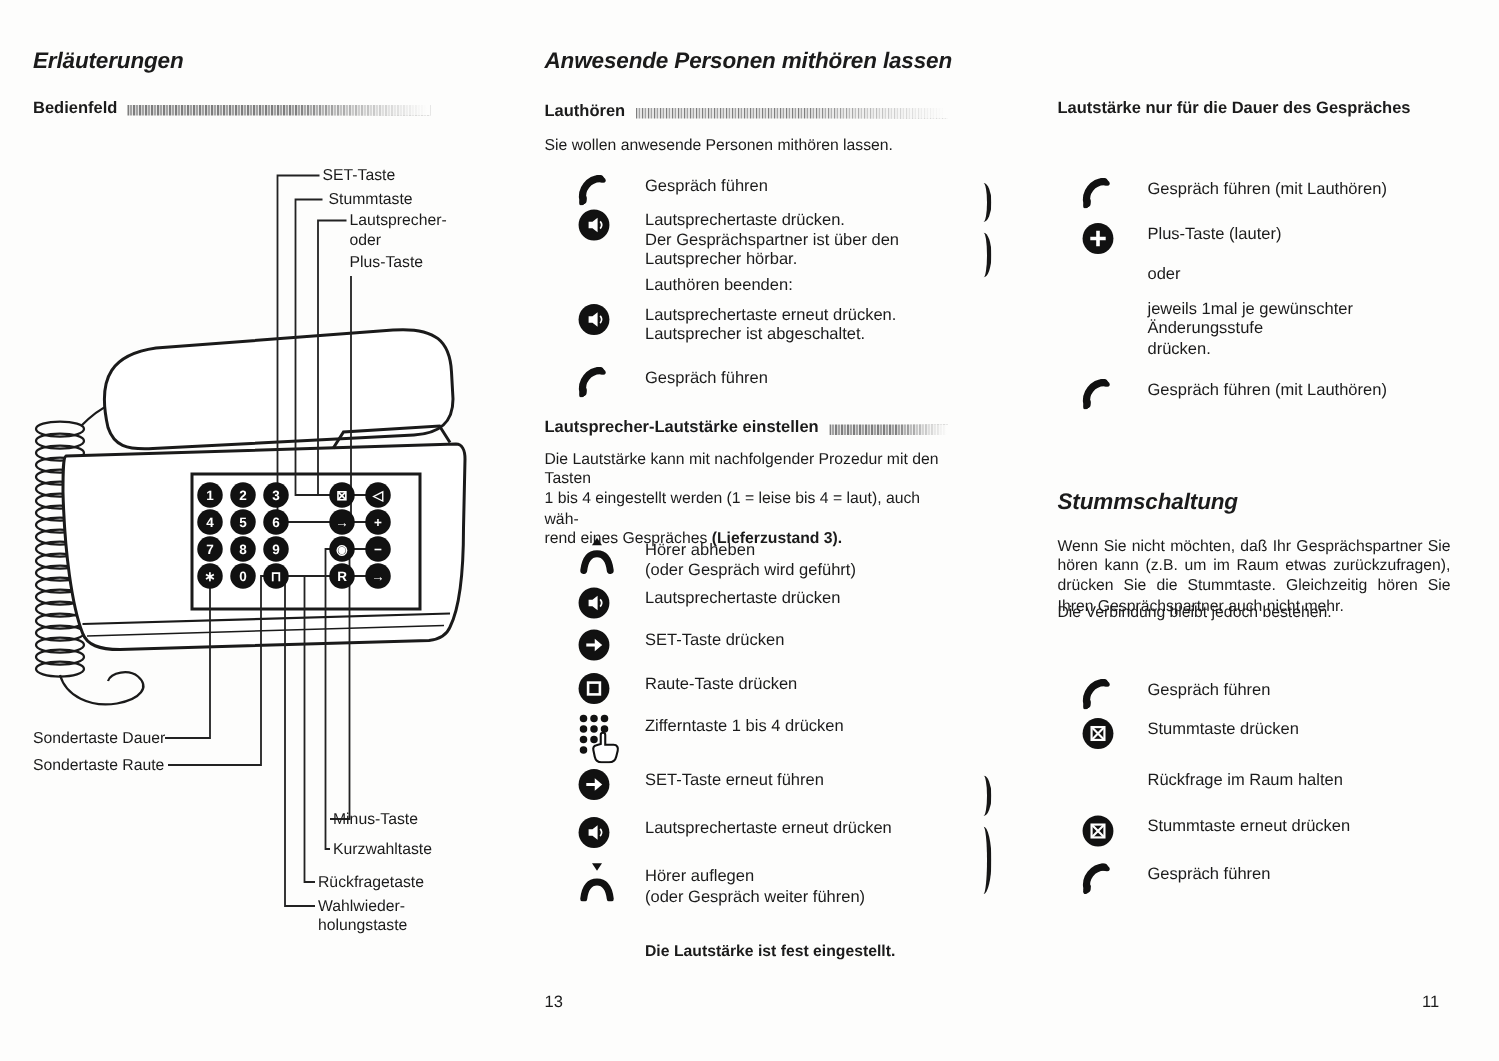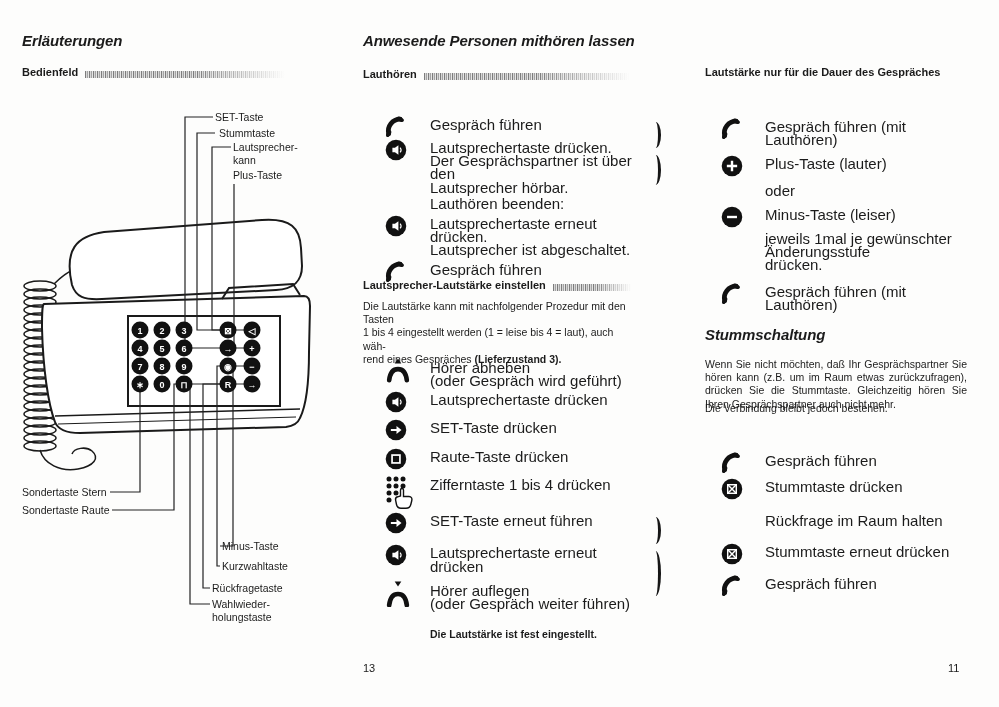--- a/index.html
+++ b/index.html
@@ -1,31 +1,31 @@
 <!DOCTYPE html>
 <html><head>
 <meta charset="utf-8">
 <style>
   html,body{margin:0;padding:0;}
   body{width:999px;height:707px;background:#fdfdfc;font-family:"Liberation Sans",sans-serif;color:#1b1b1b;position:relative;overflow:hidden;}
   .abs{position:absolute;}
   .h1{font-size:15px;font-weight:bold;white-space:nowrap;letter-spacing:-0.1px;font-style:italic;}
-  .sec{display:flex;align-items:flex-end;gap:7px;font-size:11px;font-weight:bold;}
+  .sec{display:flex;align-items:center;gap:7px;font-size:11px;font-weight:bold;}
   .hatch{height:7px;flex:1;margin-top:2px;
     background-image:
       linear-gradient(90deg, rgba(255,255,255,0) 55%, #fdfdfc 99%),
       repeating-linear-gradient(90deg,#7d7d7d 0 1px,#d6d6d6 1px 2px,#a3a3a3 2px 3px,#e6e6e6 3px 4px);}
   .para{font-size:10.5px;line-height:13.2px;text-align:justify;}
   .line{font-size:10.5px;line-height:13.2px;}
   .b{font-weight:bold;}
   .callout{position:absolute;font-size:10.5px;line-height:12.5px;white-space:pre-line;}
   .steps .step{display:flex;}
   .steps .ic{flex:0 0 67px;box-sizing:border-box;padding-left:21px;}
   .steps.rcol .ic{flex:0 0 60px;padding-left:15px;}
-  .steps .txt{font-size:15px;line-height:13.2px;white-space:pre-line;padding-top:3px;flex:1;}
+  .steps .txt{font-size:11px;line-height:13.2px;white-space:pre-line;padding-top:3px;flex:1;}
   svg.ig{display:block;}
   .staple{position:absolute;width:6px;border-right:3px solid #161616;border-radius:0 60% 60% 0 / 0 50% 50% 0;}
   .pageno{position:absolute;font-size:11px;}
 </style>
 </head>
 <body>
 
 <svg width="0" height="0" style="position:absolute" aria-hidden="true">
   <defs>
     <symbol id="sym-handset" viewBox="0 0 26 24">
@@ -189,37 +189,38 @@
         <text x="174" y="287.5">⊓</text>
         <text x="218" y="287.5">R</text>
         <text x="242" y="287.5">→</text>
       </g>
     </g>
   </svg>
 
   <div class="callout" style="left:215px;top:111px">SET-Taste</div>
   <div class="callout" style="left:219px;top:127px">Stummtaste</div>
   <div class="callout" style="left:233px;top:141px">Lautsprecher-
-kann</div>
+oder</div>
   <div class="callout" style="left:233px;top:169px">Plus-Taste</div>
-  <div class="callout" style="left:22px;top:486px">Sondertaste Stern</div>
+  <div class="callout" style="left:22px;top:486px">Sondertaste Dauer</div>
   <div class="callout" style="left:22px;top:504px">Sondertaste Raute</div>
   <div class="callout" style="left:222px;top:540px">Minus-Taste</div>
   <div class="callout" style="left:222px;top:560px">Kurzwahltaste</div>
   <div class="callout" style="left:212px;top:582px">Rückfragetaste</div>
   <div class="callout" style="left:212px;top:598px">Wahlwieder-
 holungstaste</div>
 
   <div class="abs h1" style="left:363px;top:32px">Anwesende Personen mithören lassen</div>
 
   <div class="abs sec" style="left:363px;top:68px;width:269px">
     <span>Lauthören</span>
     <div class="hatch"></div>
   </div>
 
+  <div class="abs line" style="left:363px;top:91px">Sie wollen anwesende Personen mithören lassen.</div>
 
   <div class="abs steps" style="left:363px;top:115px;width:272px">
     <div class="step" style="margin-bottom:1px">
       <div class="ic">
           <svg class="ig" width="24" height="22">
             <use href="#sym-handset"></use>
           </svg>
         </div>
       <div class="txt">Gespräch führen</div>
     </div>
@@ -230,21 +231,21 @@
           </svg>
         </div>
       <div class="txt">Lautsprechertaste drücken.
 Der Gesprächspartner ist über den
 Lautsprecher hörbar.</div>
     </div>
     <div class="step" style="margin-bottom:4px">
       <div class="ic"></div>
       <div class="txt">Lauthören beenden:</div>
     </div>
-    <div class="step" style="margin-bottom:3px">
+    <div class="step" style="margin-bottom:13px">
       <div class="ic">
           <svg class="ig" width="24" height="24">
             <use href="#sym-key-speaker"></use>
           </svg>
         </div>
       <div class="txt">Lautsprechertaste erneut drücken.
 Lautsprecher ist abgeschaltet.</div>
     </div>
     <div class="step">
       <div class="ic">
@@ -364,28 +365,20 @@
           <svg class="ig" width="24" height="24">
             <use href="#sym-key-plus"></use>
           </svg>
         </div>
       <div class="txt">Plus-Taste (lauter)</div>
     </div>
     <div class="step" style="margin-bottom:7px">
       <div class="ic"></div>
       <div class="txt">oder</div>
     </div>
-    <div class="step" style="margin-bottom:0">
-      <div class="ic">
-          <svg class="ig" width="24" height="24">
-            <use href="#sym-key-minus"></use>
-          </svg>
-        </div>
-      <div class="txt">Minus-Taste (leiser)</div>
-    </div>
     <div class="step" style="margin-bottom:11px">
       <div class="ic"></div>
       <div class="txt">jeweils 1mal je gewünschter Änderungsstufe
 drücken.</div>
     </div>
     <div class="step">
       <div class="ic">
           <svg class="ig" width="24" height="22">
             <use href="#sym-handset"></use>
           </svg>

